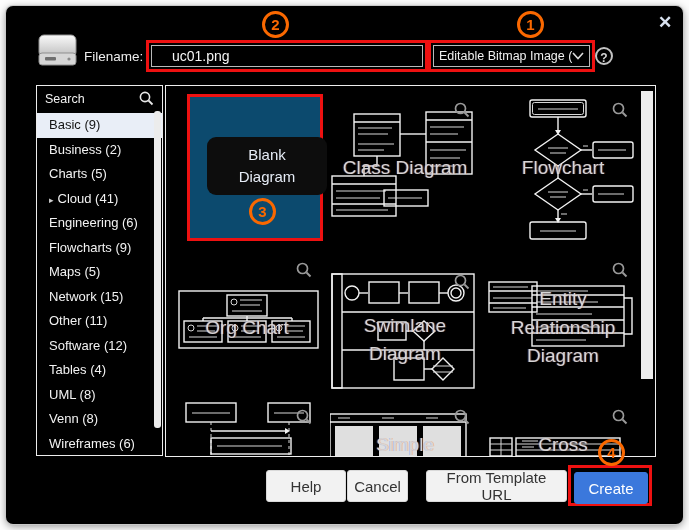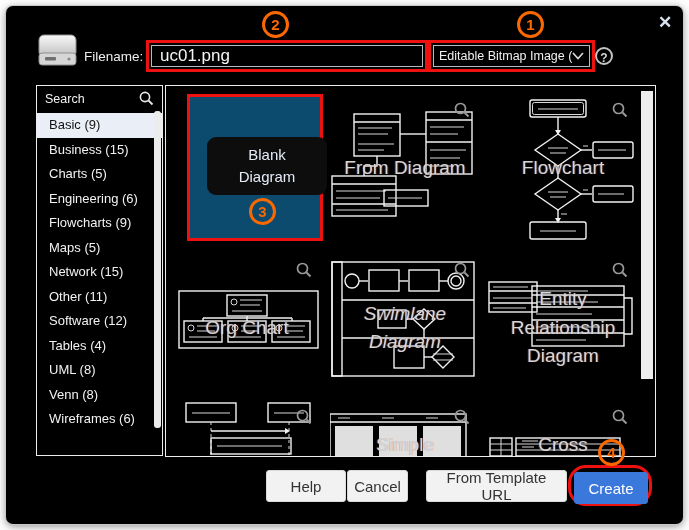--- a/index.html
+++ b/index.html
@@ -9,21 +9,21 @@
           box-shadow:0 0 0 1px #c9c9c9,0 2px 8px rgba(0,0,0,.45);}
   .abs{position:absolute;}
 
   
   .close{left:648px;top:6px;width:22px;height:22px;color:#d9e2f0;font-size:17px;
          font-weight:bold;text-align:center;line-height:22px;cursor:pointer;}
   .fname-label{left:78px;top:43px;color:#ededed;font-size:13.5px;}
   .red-box{border:3px solid #ee1111;}
   .input-wrap{left:140px;top:34px;width:282px;height:32px;box-sizing:border-box;}
   .input-wrap input{position:absolute;inset:2px;background:#000;border:1px solid #b9b9b9;
-         color:#f5f5f5;font-size:17px;padding:0 8px;font-family:inherit;outline:none;}
+         color:#f5f5f5;font-size:14px;padding:0 20px;font-family:inherit;outline:none;}
   .select-wrap{left:422px;top:34px;width:167px;height:32px;box-sizing:border-box;}
   .select{position:absolute;inset:2px;background:#000;border:1px solid #b9b9b9;color:#f0f0f0;
          font-size:12.5px;display:flex;align-items:center;padding:0 5px;cursor:pointer;}
   .select .txt{white-space:nowrap;overflow:hidden;flex:1;}
   .help-circ{left:589px;top:41px;width:18px;height:18px;border:2px solid #c3c3c3;border-radius:50%;
          color:#d5d5d5;font-size:12px;font-weight:bold;text-align:center;line-height:18px;box-sizing:border-box;}
 
   
   .num{width:27px;height:27px;border:3px solid #fa6800;border-radius:50%;box-sizing:border-box;
        color:#fa6800;font-weight:bold;font-size:15px;text-align:center;line-height:21px;z-index:30;}
@@ -57,21 +57,21 @@
        color:#e6ecf6;font-size:15px;line-height:1.45;padding:0 14px;box-sizing:border-box;}
   .cell svg.art{position:absolute;left:0;top:0;}
 
   
   .btn{height:32px;box-sizing:border-box;background:#f2f2f2;border:1px solid #d9d9d9;color:#333;
        font-size:15px;font-family:inherit;border-radius:3px;cursor:pointer;display:flex;
        align-items:center;justify-content:center;}
   .btn-help{left:260px;top:464px;width:80px;}
   .btn-cancel{left:341px;top:464px;width:61px;}
   .btn-ftu{left:420px;top:464px;width:141px;}
-  .create-wrap{left:562px;top:459px;width:84px;height:41px;box-sizing:border-box;border-radius:18px;}
+  .create-wrap{left:562px;top:459px;width:84px;height:41px;box-sizing:border-box;}
   .btn-create{position:absolute;left:3px;top:4px;width:74px;height:32px;background:#3b78dc;
        border:1px solid #3b78dc;color:#fff;font-size:15px;font-family:inherit;border-radius:3px;cursor:pointer;}
 
   svg .ln{stroke:#f2f2f2;stroke-width:1.4;fill:none;}
   svg .tn{stroke:#d8d8d8;stroke-width:1;fill:none;}
   svg .fw{fill:#f2f2f2;stroke:none;}
 </style>
 </head>
 <body>
 
@@ -111,22 +111,23 @@
   <div class="abs sidebar">
     <div class="search-row">
       <span>Search</span>
       <svg class="search-mag" width="15" height="15">
         <circle cx="6" cy="6" r="4.6" fill="none" stroke="#e8e8e8" stroke-width="1.6"></circle>
         <line x1="9.5" y1="9.5" x2="13.5" y2="13.5" stroke="#e8e8e8" stroke-width="1.8"></line>
       </svg>
     </div>
     <div class="side-items">
       <div class="side-item sel">Basic (9)</div>
-      <div class="side-item">Business (15)</div>
+      <div class="side-item">Business (2)</div>
       <div class="side-item">Charts (5)</div>
+      <div class="side-item"><span class="tri">▸</span><span>Cloud (41)</span></div>
       <div class="side-item">Engineering (6)</div>
       <div class="side-item">Flowcharts (9)</div>
       <div class="side-item">Maps (5)</div>
       <div class="side-item">Network (15)</div>
       <div class="side-item">Other (11)</div>
       <div class="side-item">Software (12)</div>
       <div class="side-item">Tables (4)</div>
       <div class="side-item">UML (8)</div>
       <div class="side-item">Venn (8)</div>
       <div class="side-item">Wireframes (6)</div>
@@ -161,21 +162,21 @@
         <path class="ln" d="M47,62 V72 H34 V82"></path>
         <rect class="ln" x="2" y="82" width="64" height="40"></rect>
           <line class="ln" x1="2" y1="90" x2="66" y2="90"></line>
         <line class="tn" x1="6" y1="97" x2="56" y2="97"></line>
           <line class="tn" x1="6" y1="104" x2="50" y2="104"></line>
         <line class="ln" x1="2" y1="110" x2="66" y2="110"></line>
           <line class="tn" x1="6" y1="116" x2="58" y2="116"></line>
         <rect class="ln" x="54" y="96" width="44" height="16"></rect>
           <line class="tn" x1="58" y1="104" x2="92" y2="104"></line>
       </svg>
-      <div class="cell-label">From Diagram</div>
+      <div class="cell-label">Class Diagram</div>
       <svg class="mag" width="16" height="16">
         <circle cx="6.5" cy="6.5" r="5" fill="none" stroke="#9a9a9a" stroke-width="1.7"></circle>
         <line x1="10.5" y1="10.5" x2="14.5" y2="14.5" stroke="#9a9a9a" stroke-width="1.9"></line>
       </svg>
     </div>
 
     <div class="cell" style="left:322px;top:8px;">
       <svg class="art" width="150" height="148">
         <rect class="ln" x="42" y="6" width="56" height="17" rx="2"></rect>
           <rect class="tn" x="44.5" y="8.5" width="51" height="12" rx="2"></rect>
@@ -235,21 +236,21 @@
           <line class="tn" x1="113" y1="77" x2="131" y2="77"></line>
           <line class="tn" x1="105" y1="83" x2="133" y2="83"></line>
       </svg>
       <div class="cell-label">Org Chart</div>
       <svg class="mag" width="16" height="16">
         <circle cx="6.5" cy="6.5" r="5" fill="none" stroke="#9a9a9a" stroke-width="1.7"></circle>
         <line x1="10.5" y1="10.5" x2="14.5" y2="14.5" stroke="#9a9a9a" stroke-width="1.9"></line>
       </svg>
     </div>
 
-    <div class="cell" style="left:164px;top:168px;font-style:italic;">
+    <div class="cell" style="left:164px;top:180px;">
       <svg class="art" width="150" height="148">
         <rect class="ln" x="2" y="8" width="142" height="114"></rect>
         <rect class="ln" x="2" y="8" width="10" height="114"></rect>
         <line class="ln" x1="12" y1="46" x2="144" y2="46"></line>
           <line class="ln" x1="12" y1="84" x2="144" y2="84"></line>
         <circle class="ln" cx="22" cy="27" r="7"></circle>
           <line class="ln" x1="29" y1="27" x2="38" y2="27"></line>
         <rect class="ln" x="39" y="16" width="30" height="21"></rect>
           <line class="ln" x1="69" y1="27" x2="78" y2="27"></line>
         <rect class="ln" x="79" y="16" width="30" height="21"></rect>

